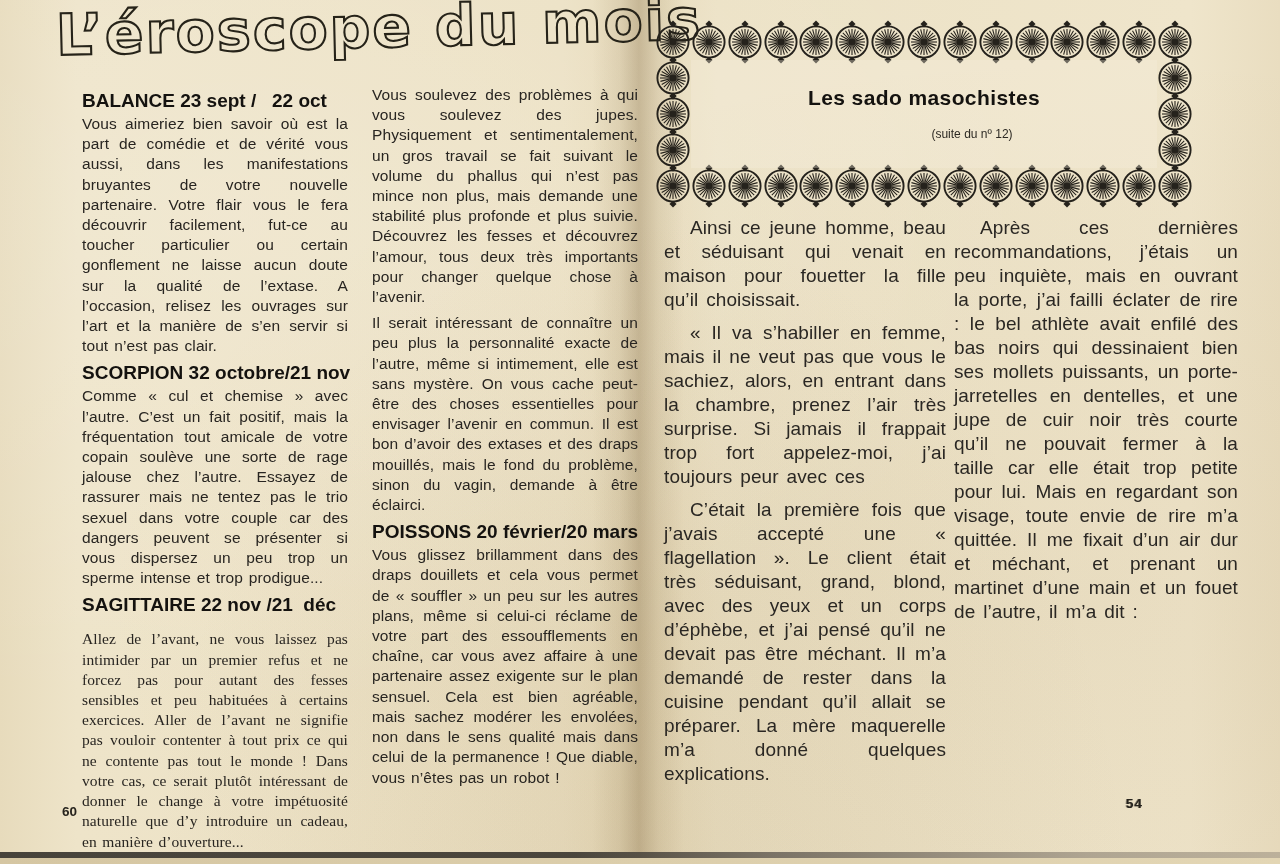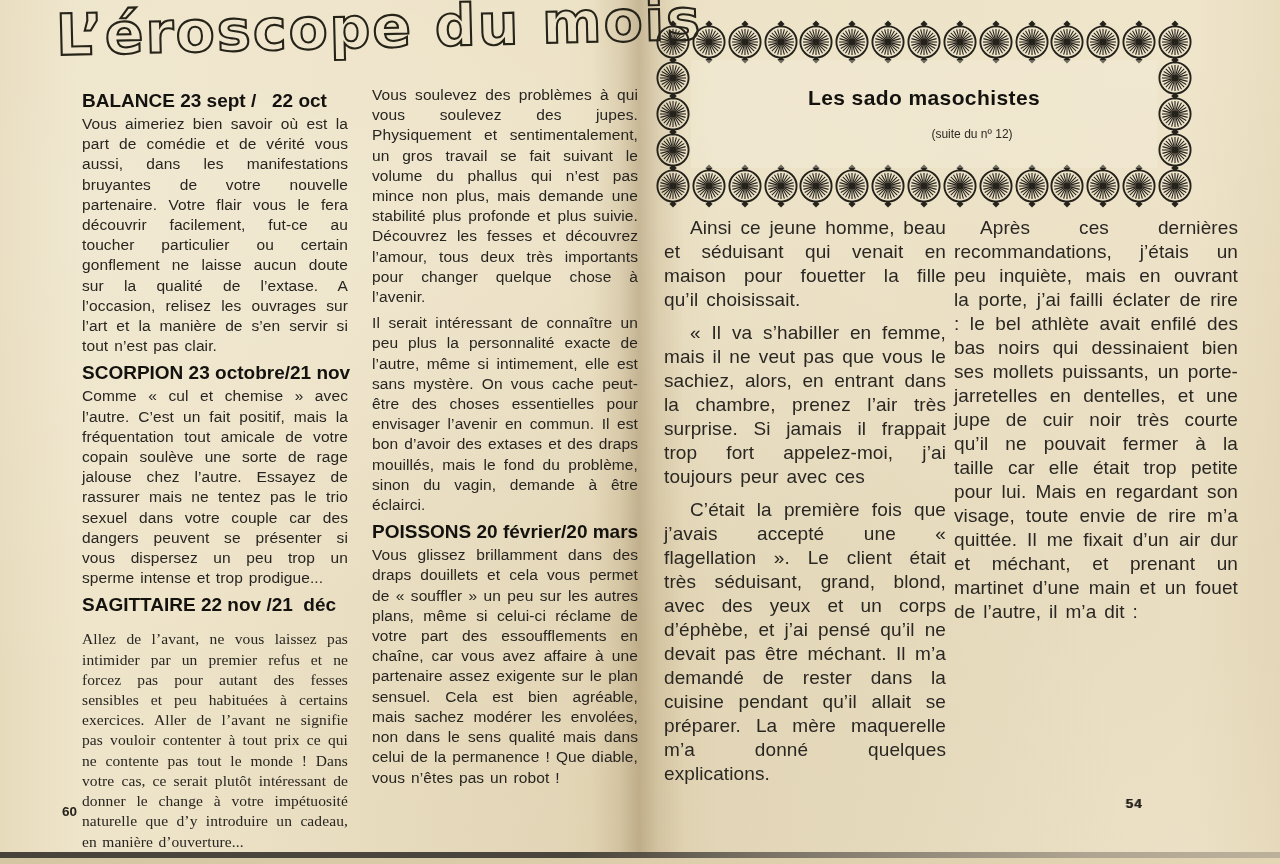--- a/index.html
+++ b/index.html
@@ -93,21 +93,21 @@
 
   <section>
     <h1 class="bubble-title">L’éroscope du mois</h1>
 
     <div class="lcol lcol1">
       <section>
         <h2 class="sign">BALANCE 23 sept /&nbsp;&nbsp;&nbsp;22 oct</h2>
         <p class="sbody">Vous aimeriez bien savoir où est la part de comédie et de vérité vous aussi, dans les manifestations bruyantes de votre nouvelle partenaire. Votre flair vous le fera découvrir facilement, fut-ce au toucher particulier ou certain gonflement ne laisse aucun doute sur la qualité de l’extase. A l’occasion, relisez les ouvrages sur l’art et la manière de s’en servir si tout n’est pas clair.</p>
       </section>
       <section>
-        <h2 class="sign">SCORPION 23 octobre/21 nov</h2>
+        <h2 class="sign">SCORPION 32 octobre/21 nov</h2>
         <p class="sbody">Comme « cul et chemise » avec l’autre. C’est un fait positif, mais la fréquentation tout amicale de votre copain soulève une sorte de rage jalouse chez l’autre. Essayez de rassurer mais ne tentez pas le trio sexuel dans votre couple car des dangers peuvent se présenter si vous dispersez un peu trop un sperme intense et trop prodigue...</p>
       </section>
       <section class="gap">
         <h2 class="sign">SAGITTAIRE 22 nov /21&nbsp;&nbsp;déc</h2>
         <p class="sbody">Allez de l’avant, ne vous laissez pas intimider par un premier refus et ne forcez pas pour autant des fesses sensibles et peu habituées à certains exercices. Aller de l’avant ne signifie pas vouloir contenter à tout prix ce qui ne contente pas tout le monde ! Dans votre cas, ce serait plutôt intéressant de donner le change à votre impétuosité naturelle que d’y introduire un cadeau, en manière d’ouverture...</p>
       </section>
     </div>
 
     <div class="lcol lcol2">
       <section>

